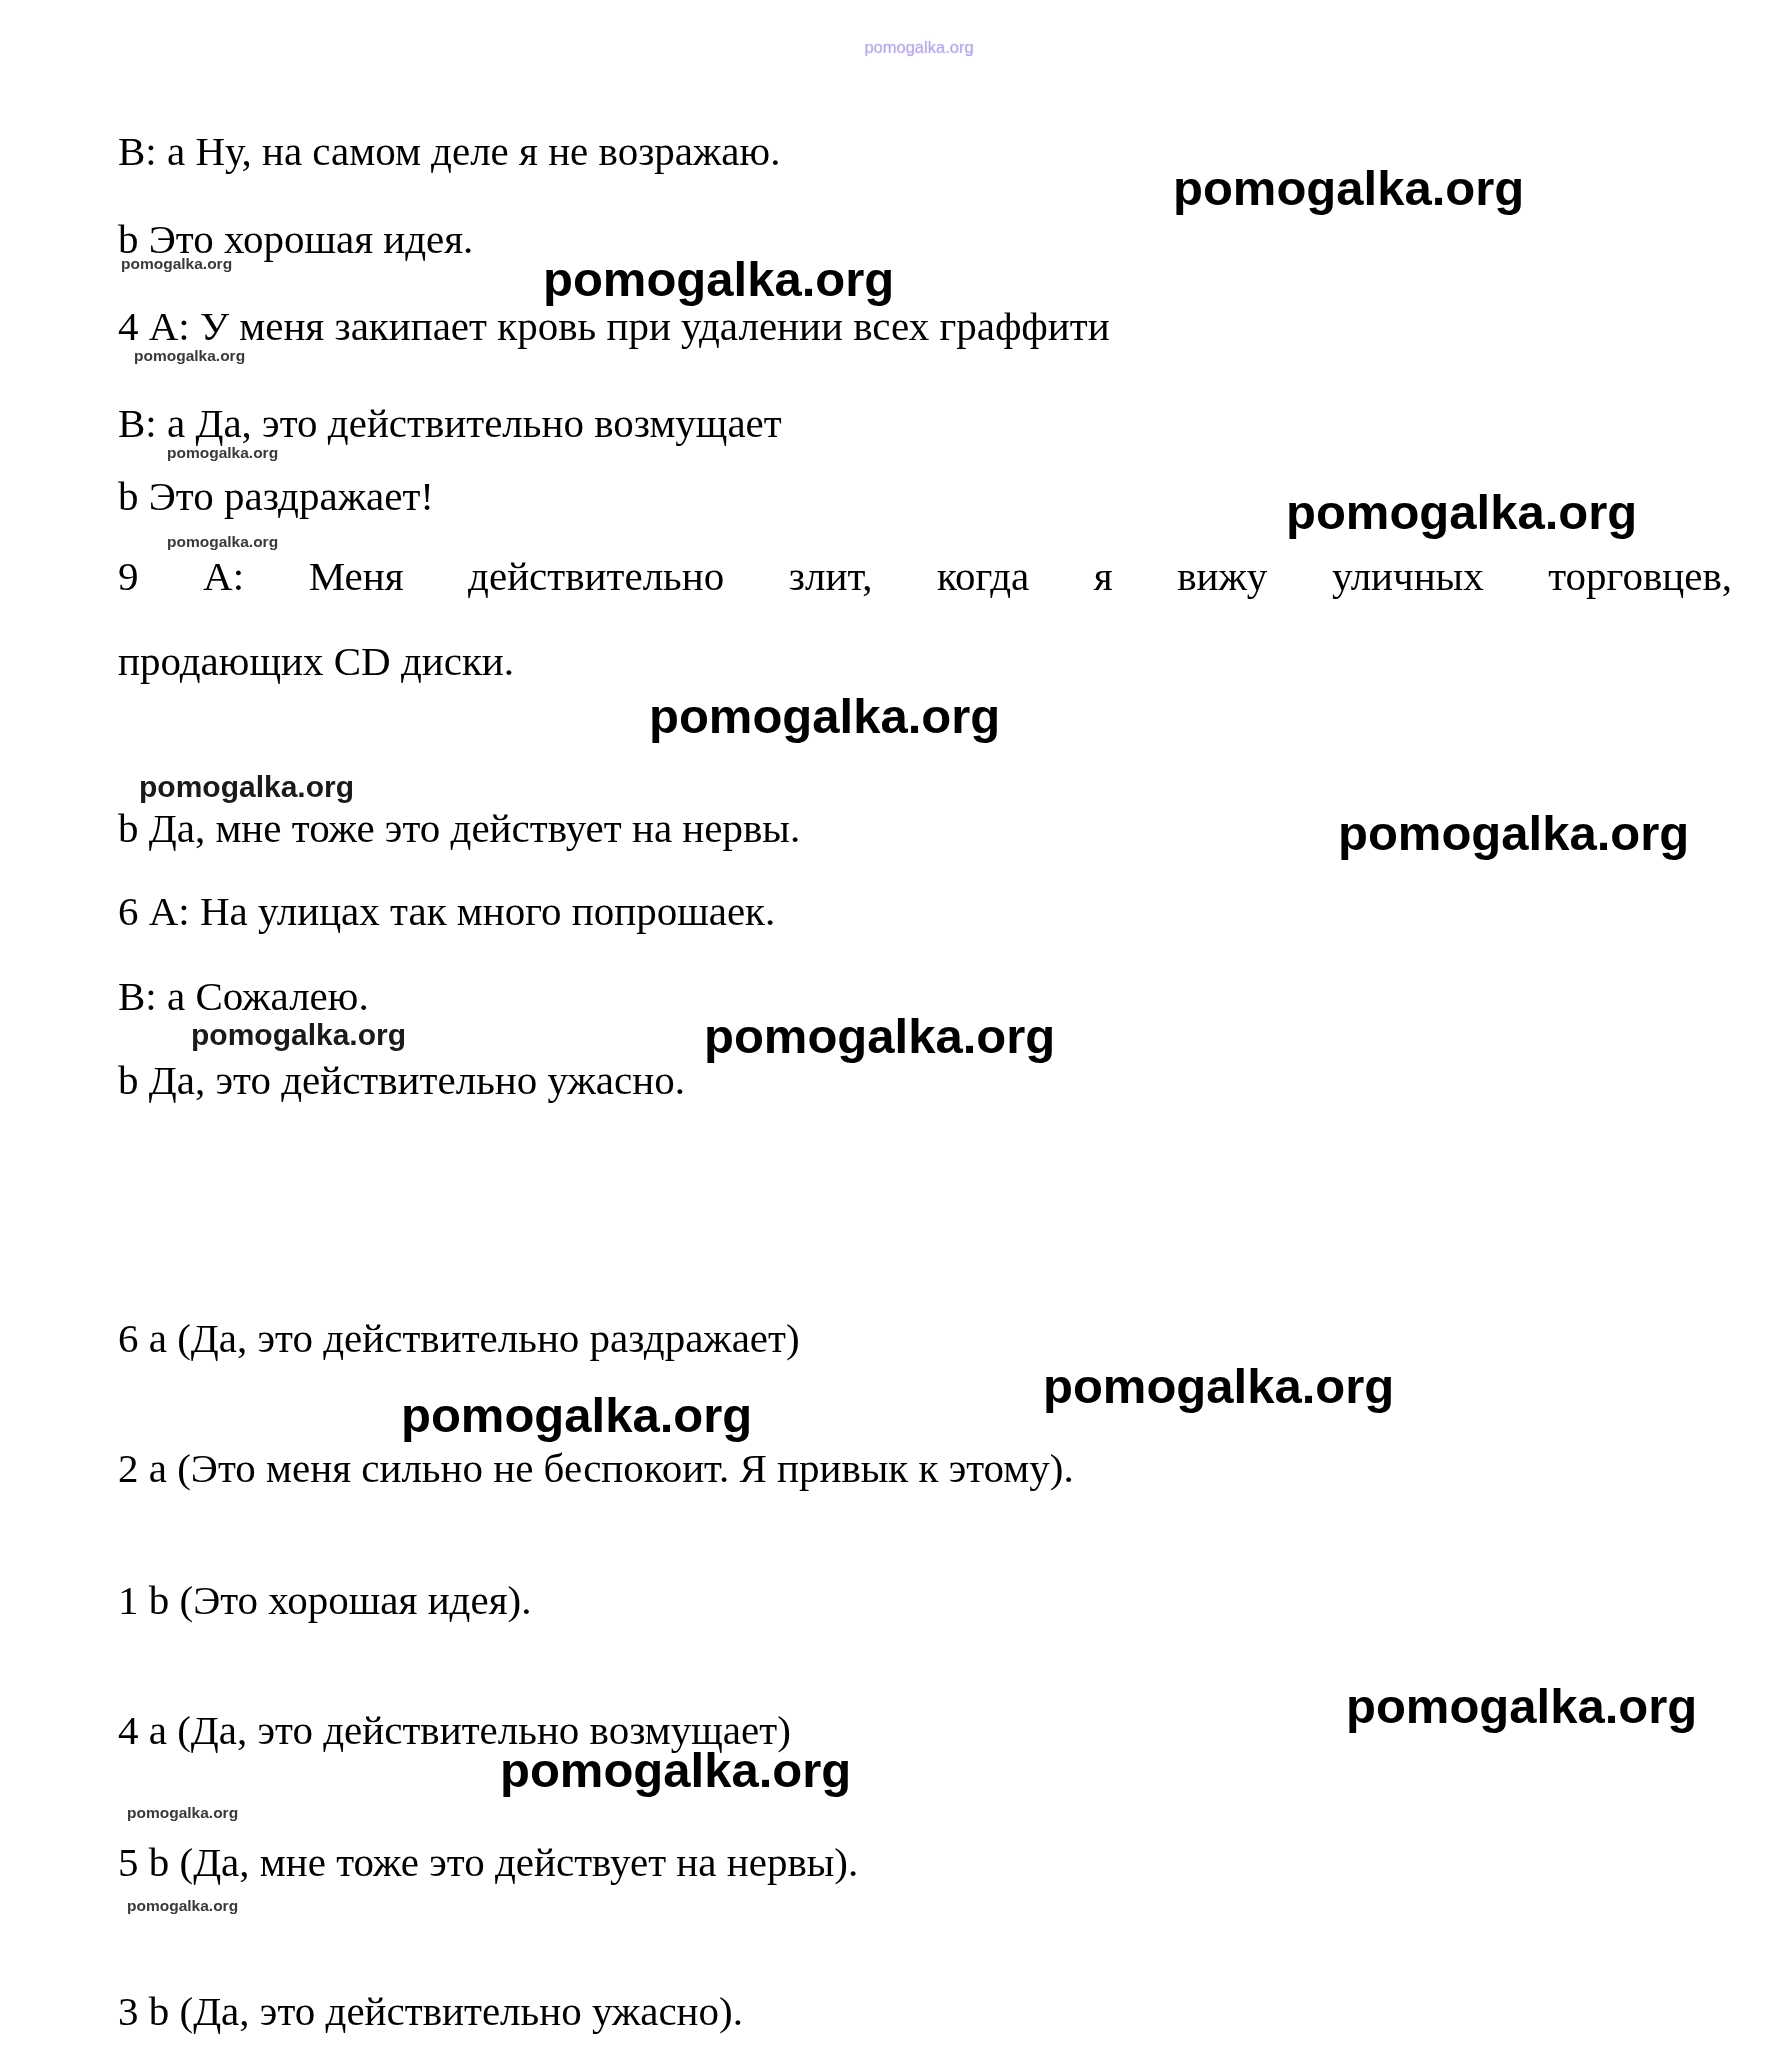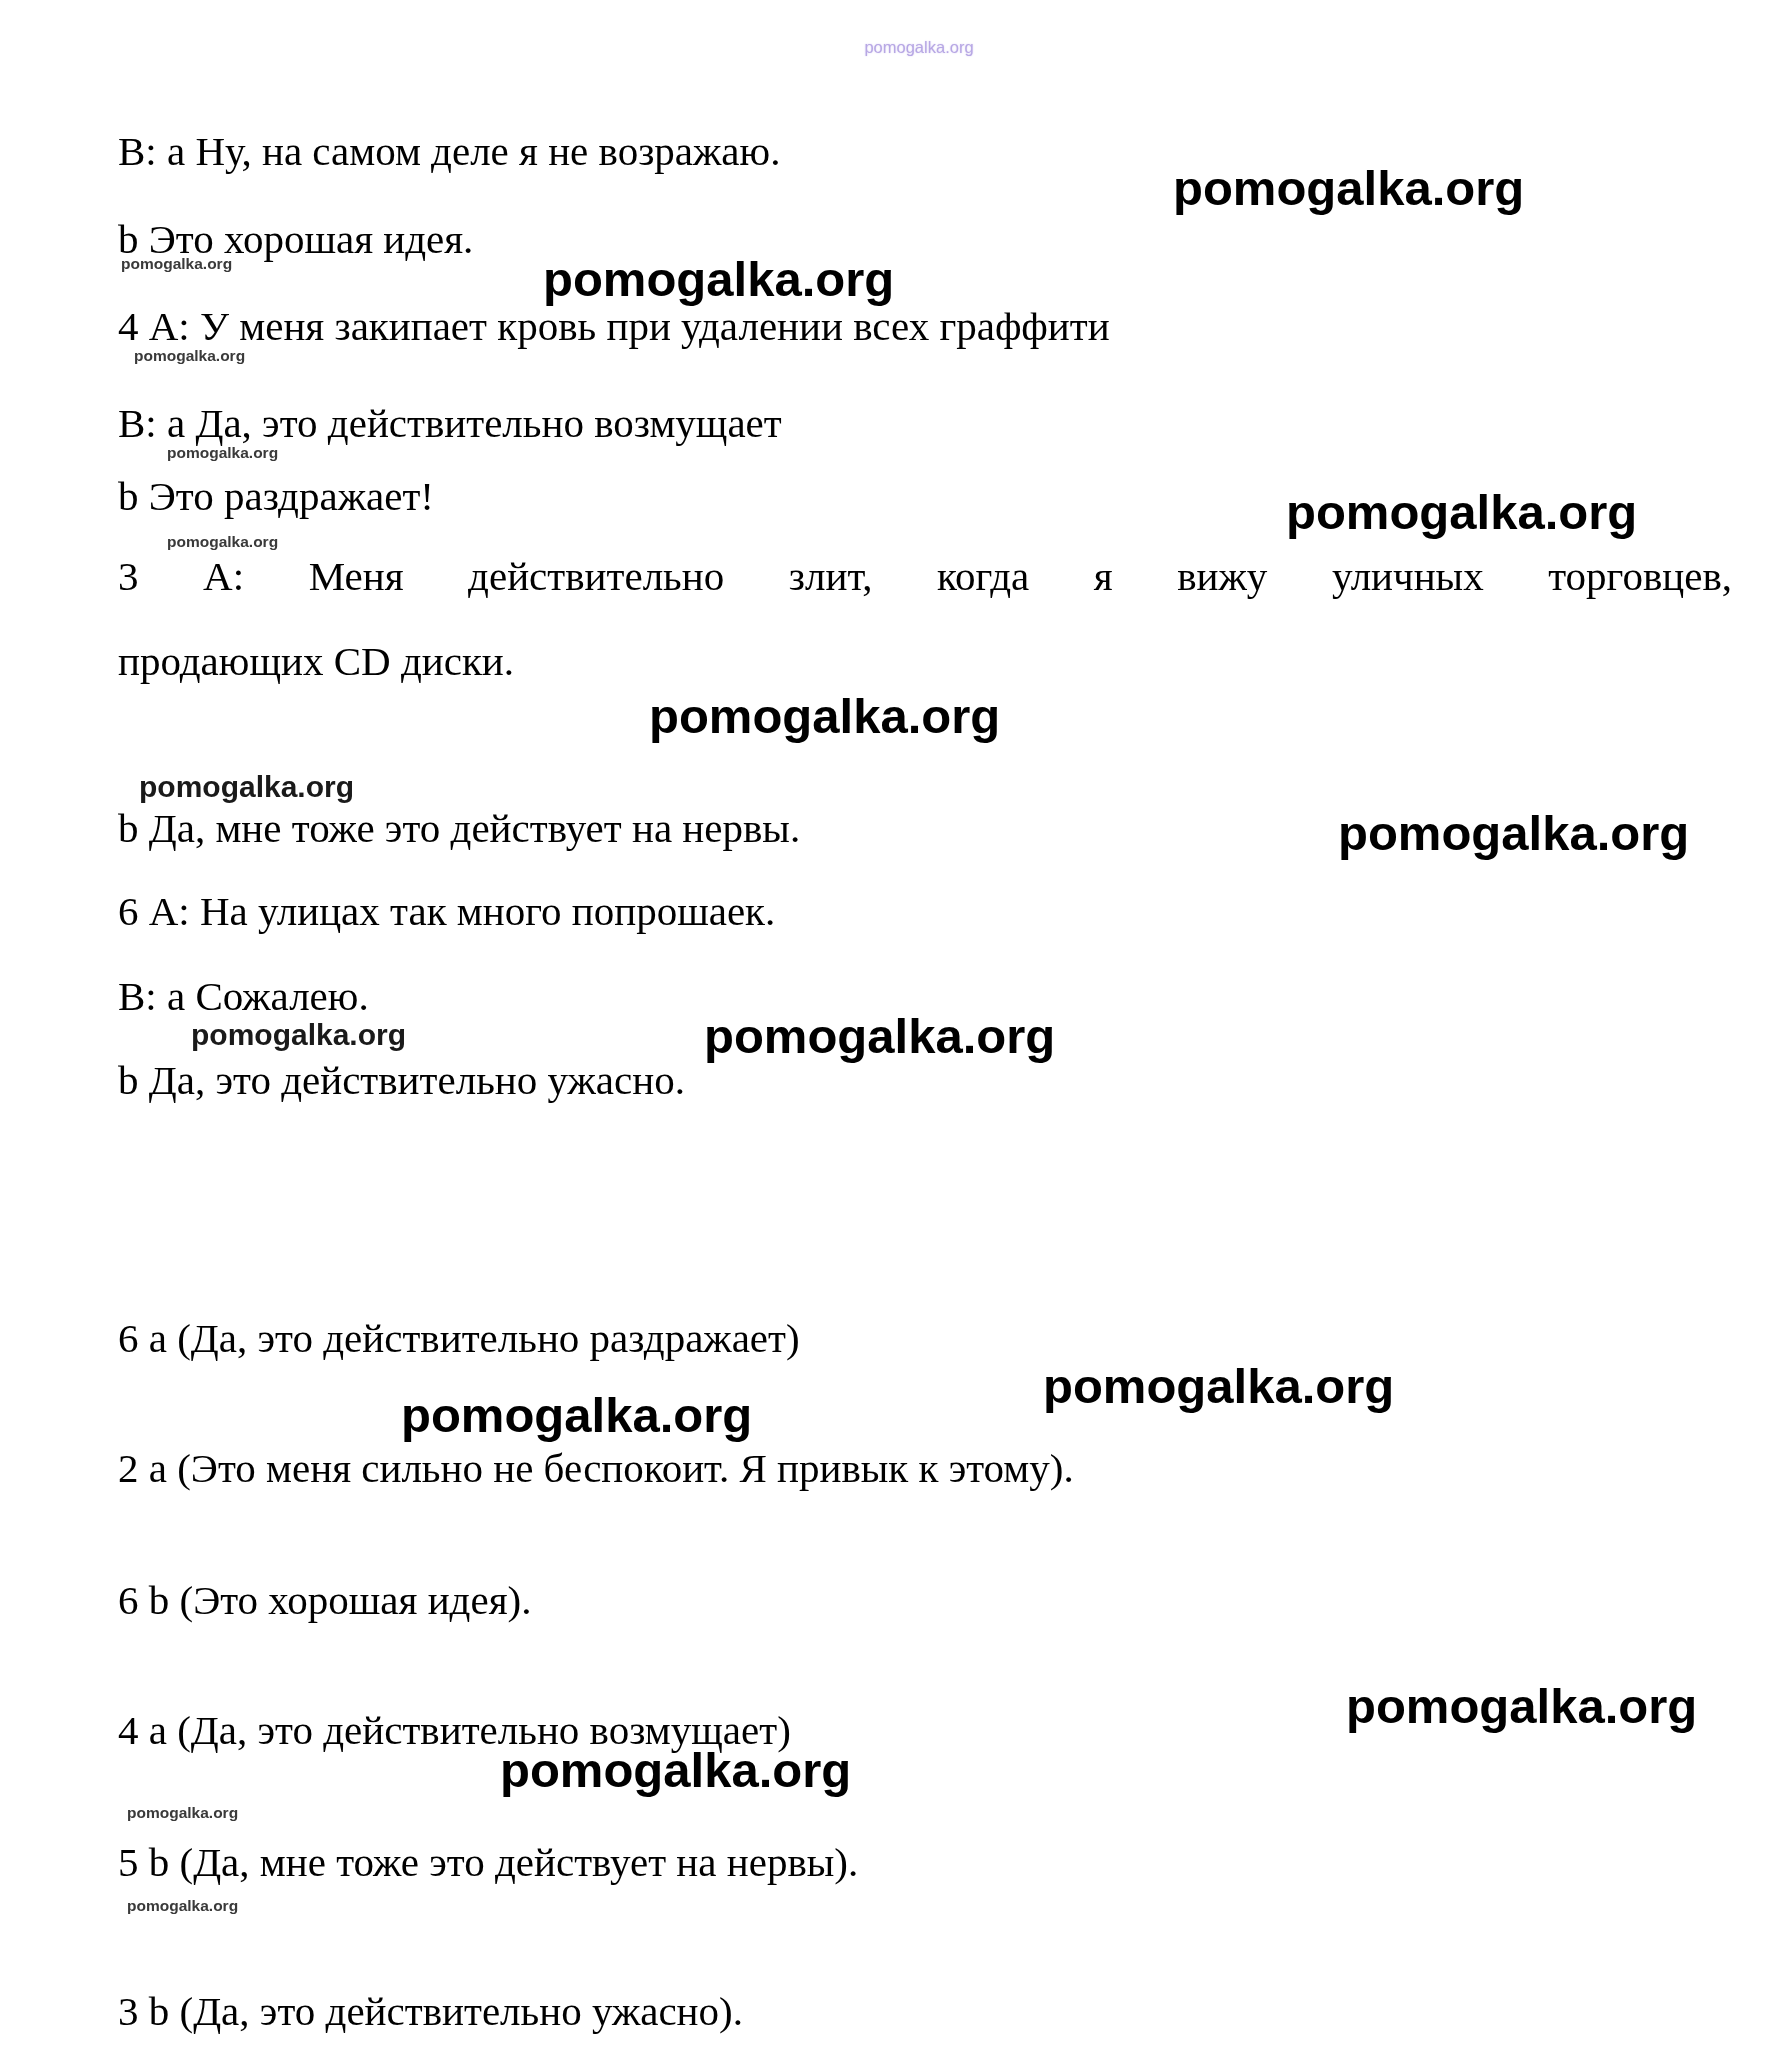--- a/index.html
+++ b/index.html
@@ -48,30 +48,30 @@
 
 <div class="page">
 
   <div class="wm wm-top">pomogalka.org</div>
 
   <p class="line" style="top:92px">B: a Ну, на самом деле я не возражаю.</p>
   <p class="line" style="top:180px">b Это хорошая идея.</p>
   <p class="line" style="top:267px">4 А: У меня закипает кровь при удалении всех граффити</p>
   <p class="line" style="top:364px">B: а Да, это действительно возмущает</p>
   <p class="line" style="top:437px">b Это раздражает!</p>
-  <p class="line justify" style="top:517px">3 А: Меня действительно злит, когда я вижу уличных торговцев,</p>
+  <p class="line justify" style="top:517px">9 А: Меня действительно злит, когда я вижу уличных торговцев,</p>
   <p class="line" style="top:602px">продающих CD диски.</p>
   <p class="line" style="top:769px">b Да, мне тоже это действует на нервы.</p>
   <p class="line" style="top:852px">6 А: На улицах так много попрошаек.</p>
   <p class="line" style="top:937px">B: а Сожалею.</p>
   <p class="line" style="top:1021px">b Да, это действительно ужасно.</p>
 
   <p class="line" style="top:1279px">6 а (Да, это действительно раздражает)</p>
   <p class="line" style="top:1409px">2 а (Это меня сильно не беспокоит. Я привык к этому).</p>
-  <p class="line" style="top:1541px">6 b (Это хорошая идея).</p>
+  <p class="line" style="top:1541px">1 b (Это хорошая идея).</p>
   <p class="line" style="top:1671px">4 а (Да, это действительно возмущает)</p>
   <p class="line" style="top:1803px">5 b (Да, мне тоже это действует на нервы).</p>
   <p class="line" style="top:1952px">3 b (Да, это действительно ужасно).</p>
 
   <div class="wm wm-large" style="left:1137px; top:124px">pomogalka.org</div>
   <div class="wm wm-large" style="left:507px;  top:215px">pomogalka.org</div>
   <div class="wm wm-large" style="left:1250px; top:448px">pomogalka.org</div>
   <div class="wm wm-large" style="left:613px;  top:652px">pomogalka.org</div>
   <div class="wm wm-large" style="left:1302px; top:769px">pomogalka.org</div>
   <div class="wm wm-large" style="left:668px;  top:972px">pomogalka.org</div>

